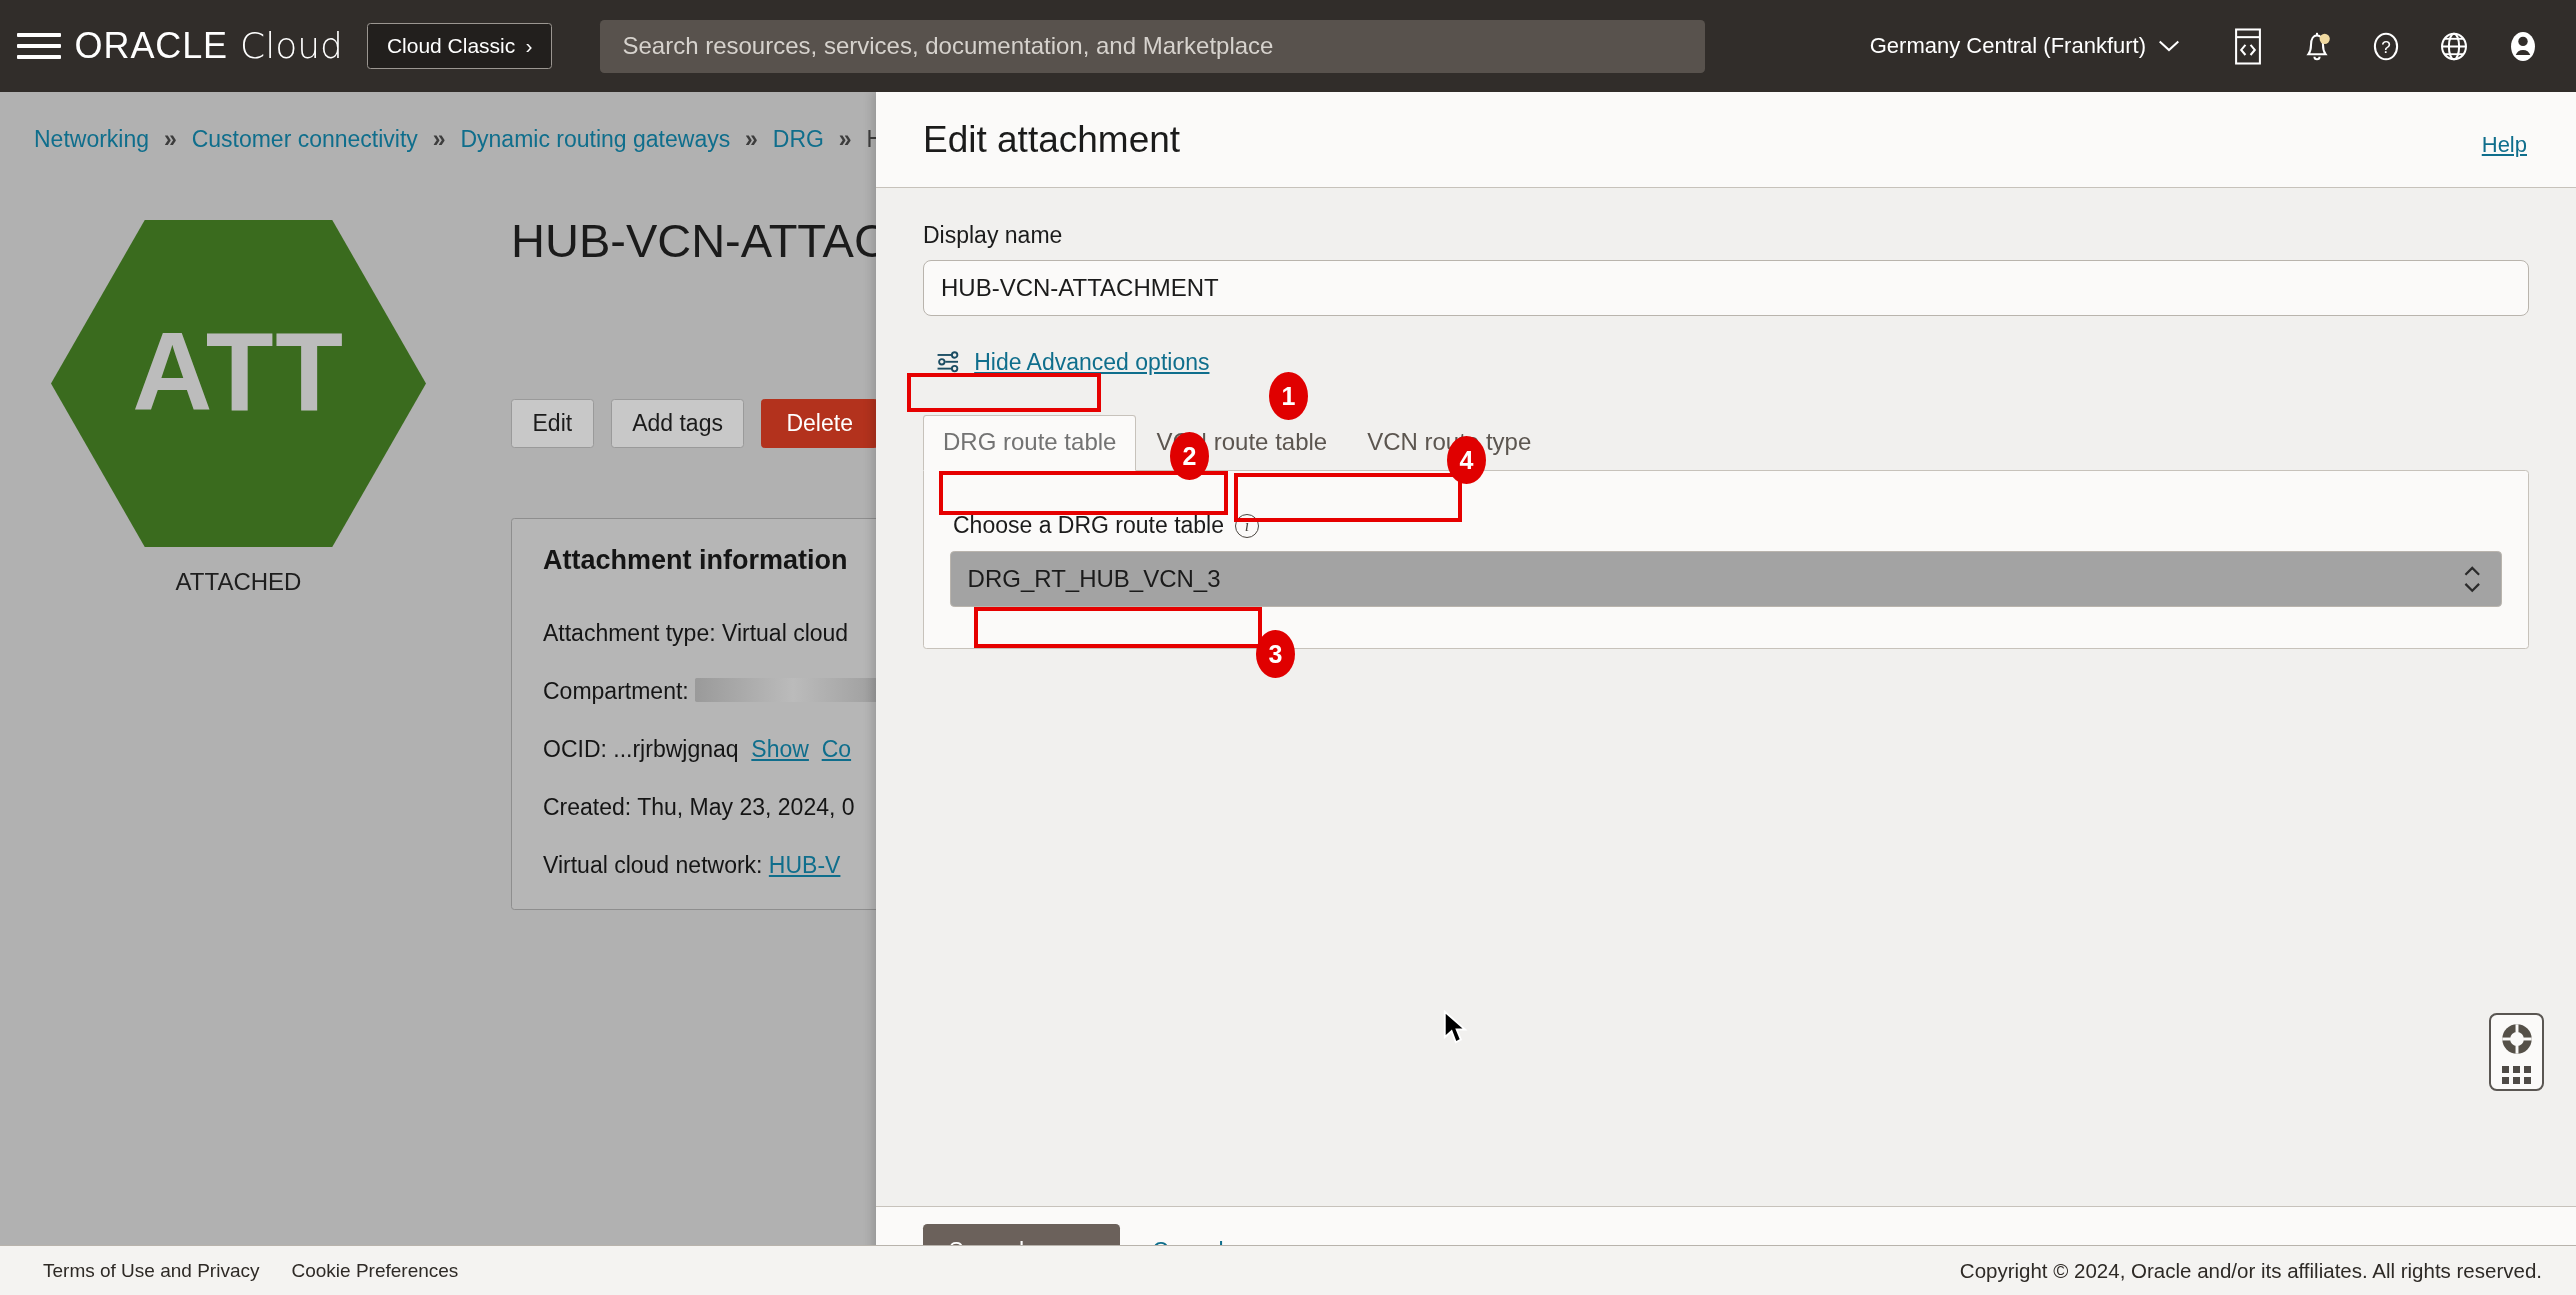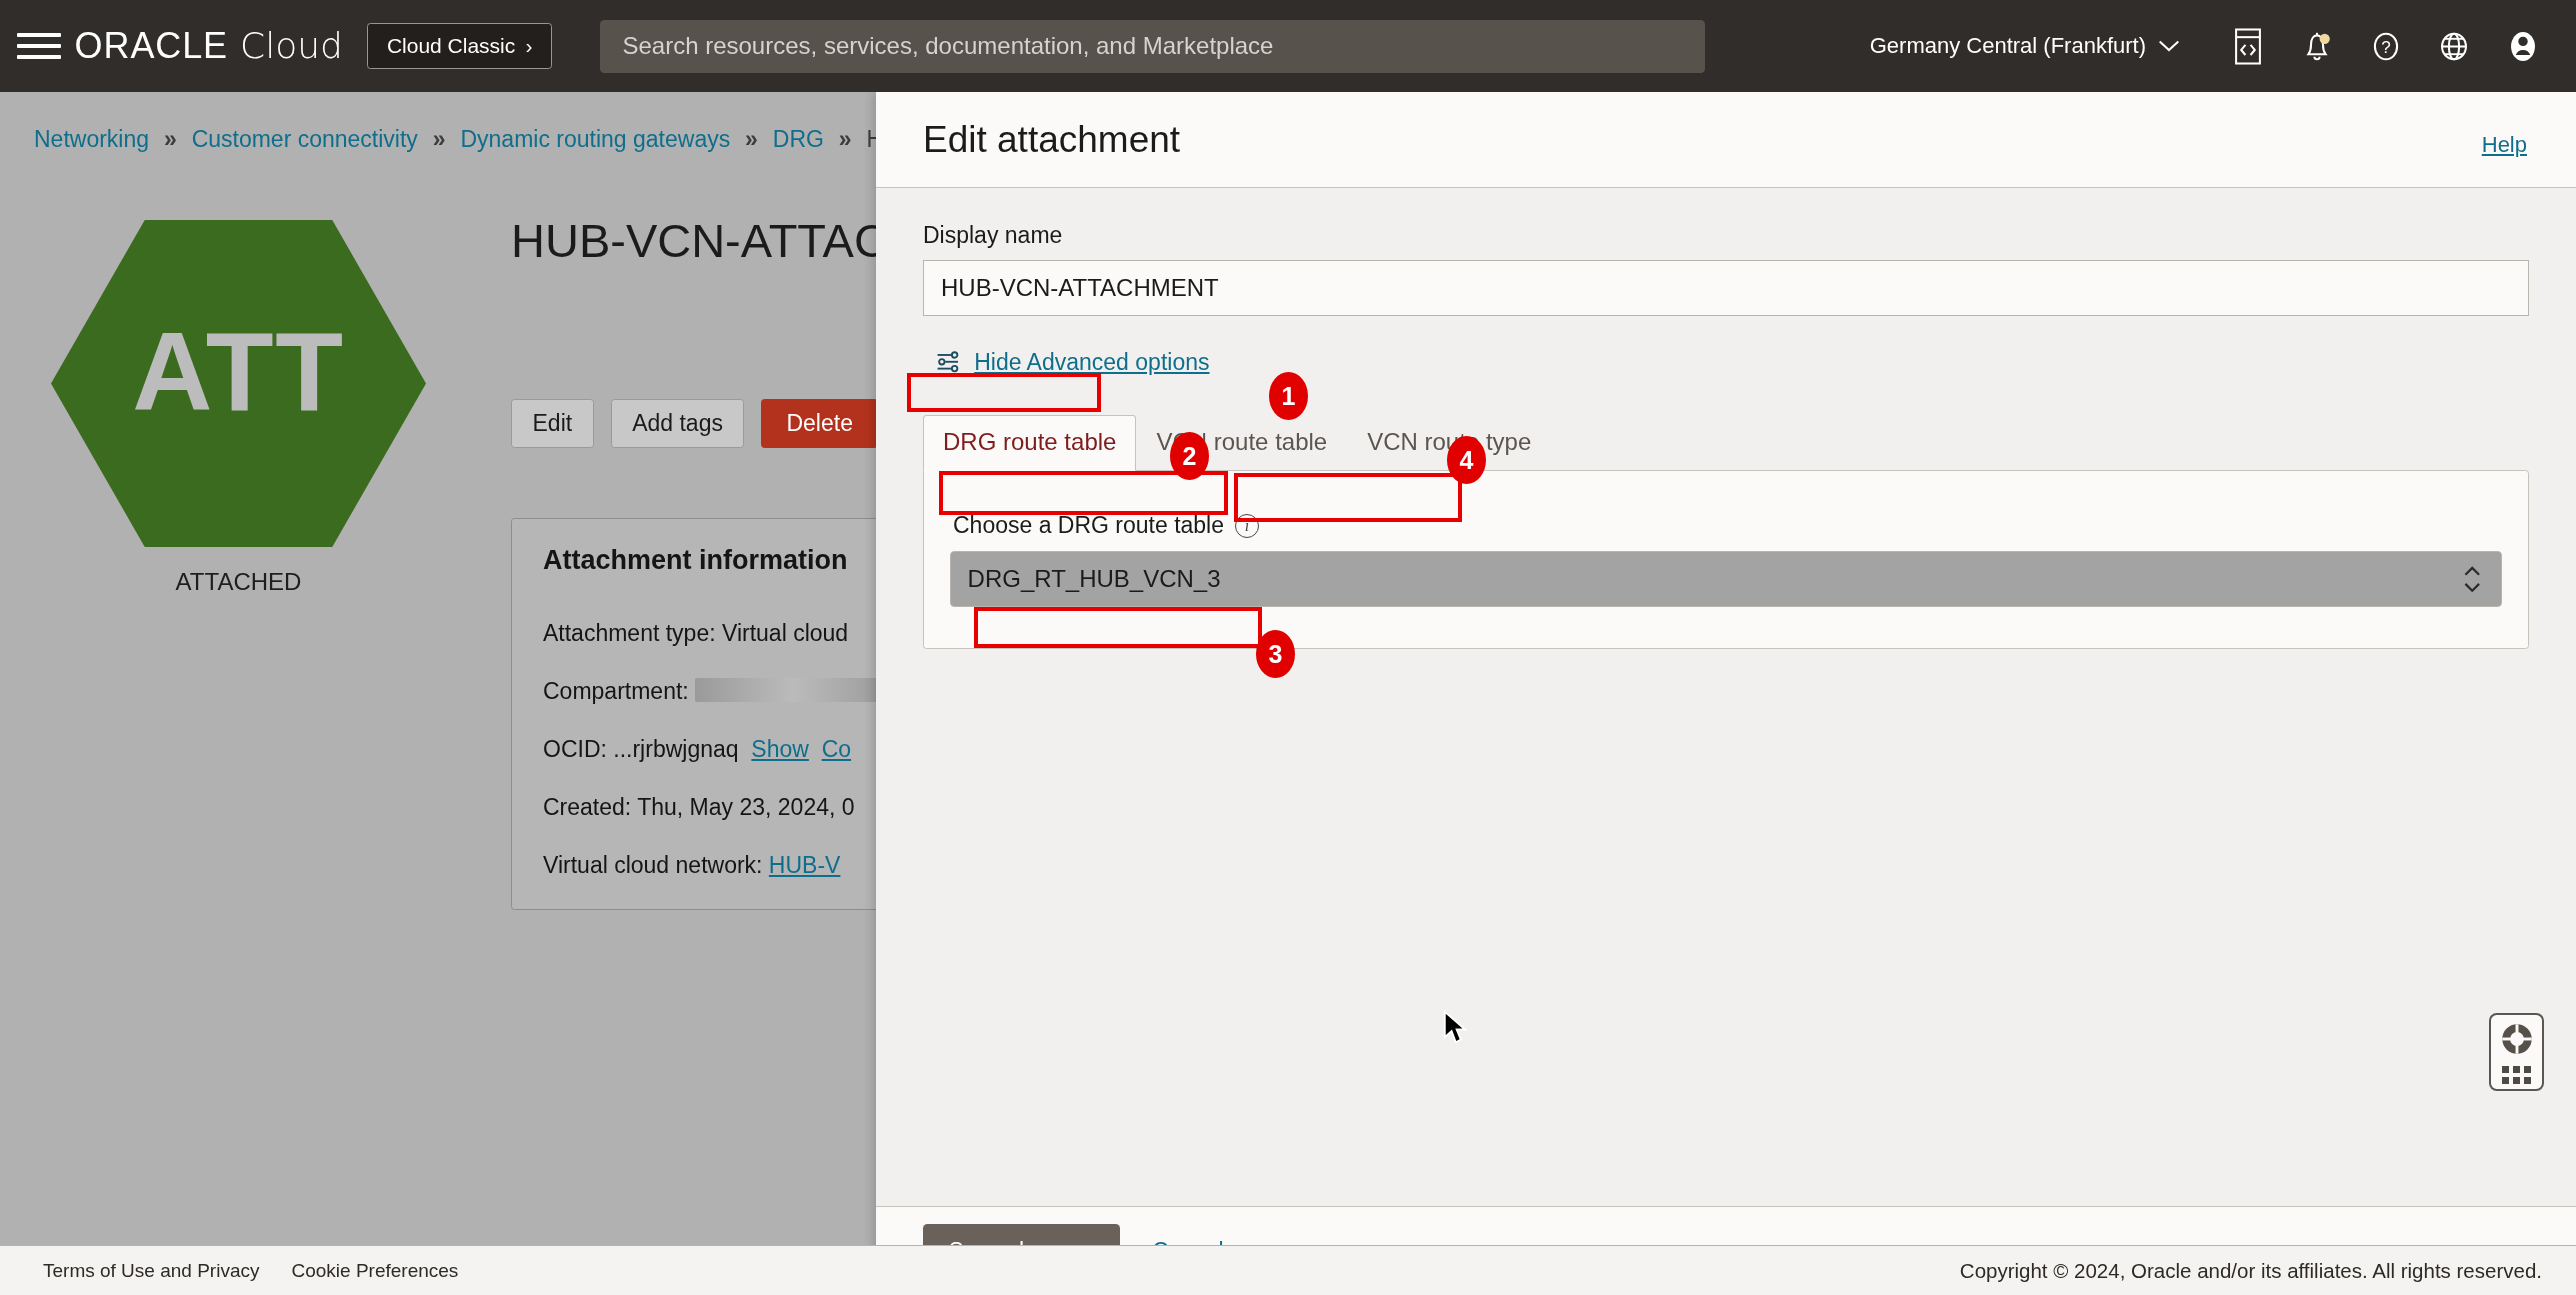--- a/index.html
+++ b/index.html
@@ -88,32 +88,32 @@
       text-decoration:underline; cursor:pointer; }
   .panel-body { flex:1 1 auto; background:#f1f0ee; padding:34px 47px 0 47px; position:relative; }
   .panel-foot { height:90px; flex:0 0 90px; background:#fbfaf9;
       border-top:0.9px solid #c7c2bb; display:flex; align-items:center; padding-left:47px; gap:32px; }
   .save-btn { background:#6b615b; color:#fff; border:none; border-radius:4.3px;
       font-size:23px; padding:14.5px 25.6px; cursor:pointer; font-family:"Liberation Sans",sans-serif; }
   .cancel-link { font-size:23px; color:#0f6e8c; text-decoration:underline; cursor:pointer; }
 
   .field-label { font-size:23px; color:#1b1b1b; margin-bottom:11px; }
   .text-input { width:100%; height:56px; background:#fbfaf9; border:0.9px solid #b9b4ad;
-      border-radius:0; font-size:24px; color:#1b1b1b; padding:6px 17px;
+      border-radius:8px; font-size:24px; color:#1b1b1b; padding:6px 17px;
       font-family:"Liberation Sans", sans-serif; }
 
   .adv-row { margin-top:24px; display:flex; align-items:center; gap:13.6px; width:fit-content;
       padding:8.5px 12px; position:relative; cursor:pointer; }
   .adv-link { font-size:23px; color:#0f6e8c; text-decoration:underline; }
 
   
   .tabs-wrap { margin-top:29px; }
   .tabs { display:flex; align-items:flex-end; position:relative; z-index:3; }
   .tab { font-size:24px; padding:12px 19px 13.6px 19px; cursor:pointer; position:relative; }
-  .tab.active { background:#fbfaf9; color:#7f1d1d;
+  .tab.active { background:#fbfaf9; color:#737373;
       border:0.9px solid #c7c2bb; border-bottom:0.9px solid #fbfaf9; border-radius:3.4px 3.4px 0 0;
       margin-bottom:-0.9px; }
   .tab.inactive { color:#5c5650; border:0.9px solid transparent; }
   .tab-panel { border:0.9px solid #c7c2bb; background:#fbfaf9; padding:41px 25.6px 41px 25.6px;
       border-radius:0 3.4px 3.4px 3.4px; position:relative; z-index:1; }
 
   .choose-label { font-size:23px; color:#1b1b1b; display:flex; align-items:center; gap:11px;
       margin-bottom:12px; margin-left:3.4px; }
   .info-circle { width:24px; height:24px; border:1.7px solid #4a4540; border-radius:50%;
       display:inline-flex; align-items:center; justify-content:center; font-size:16px;

